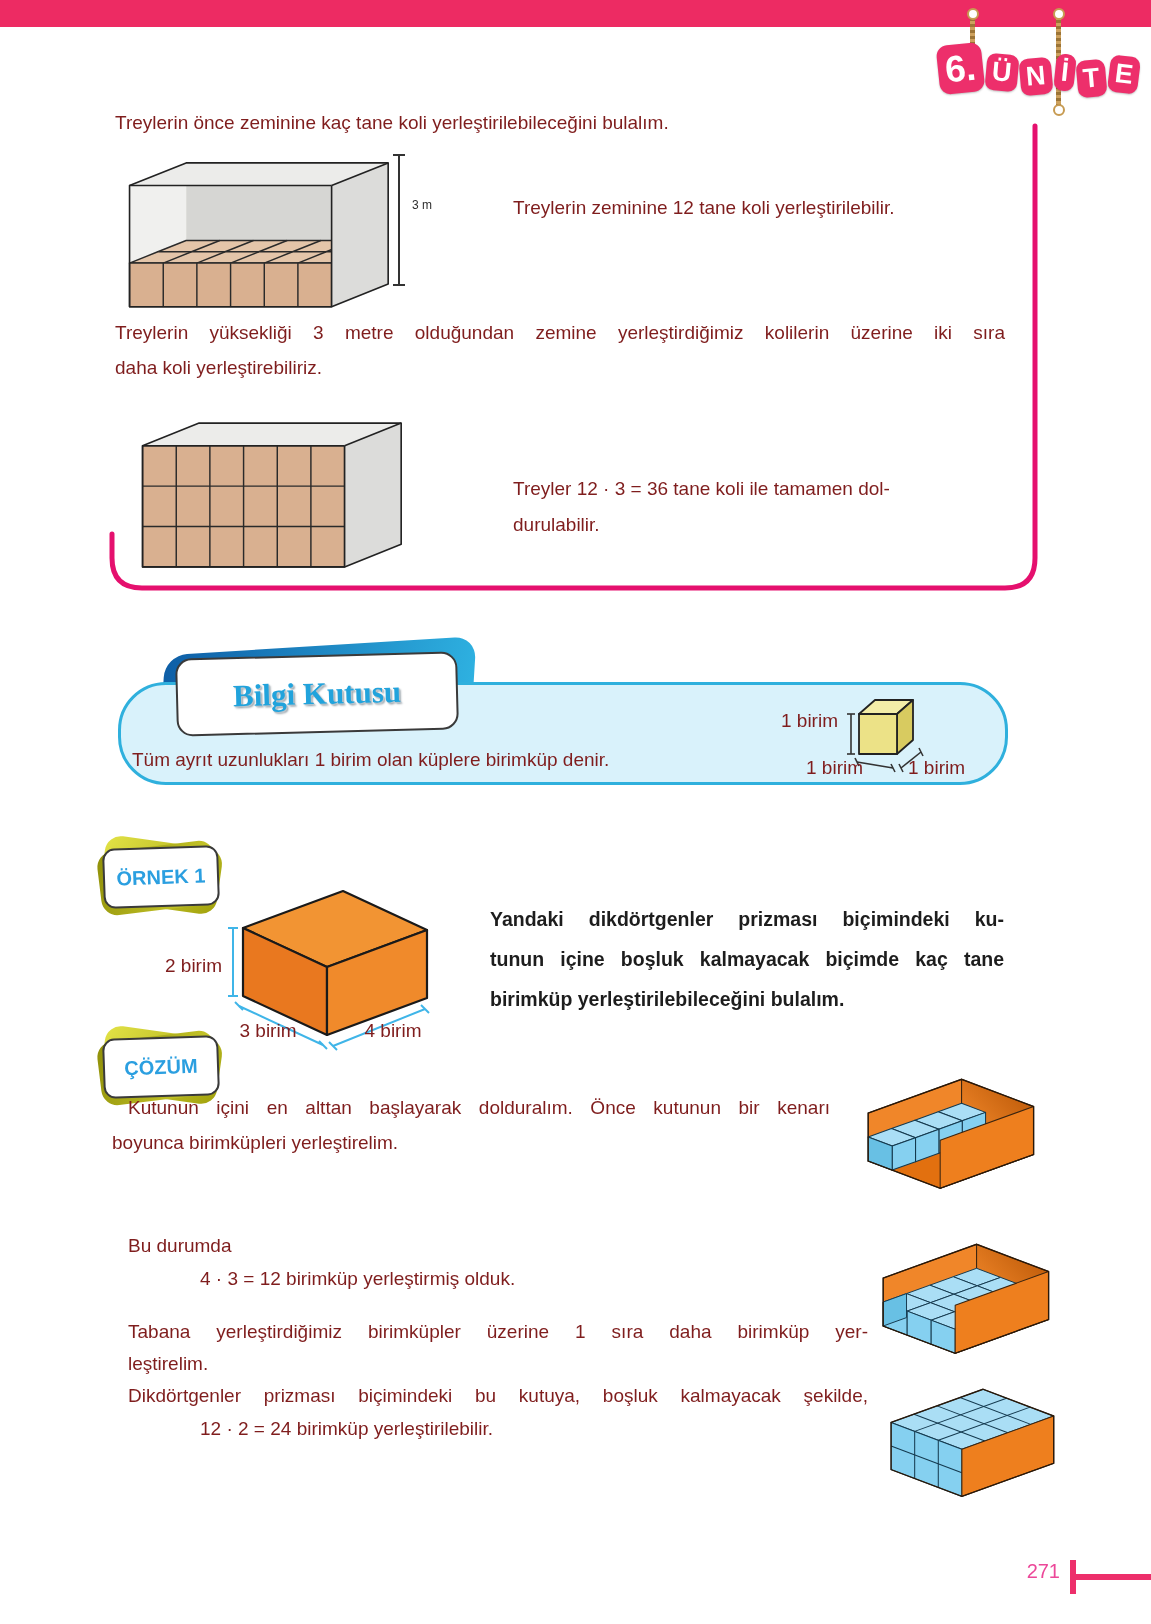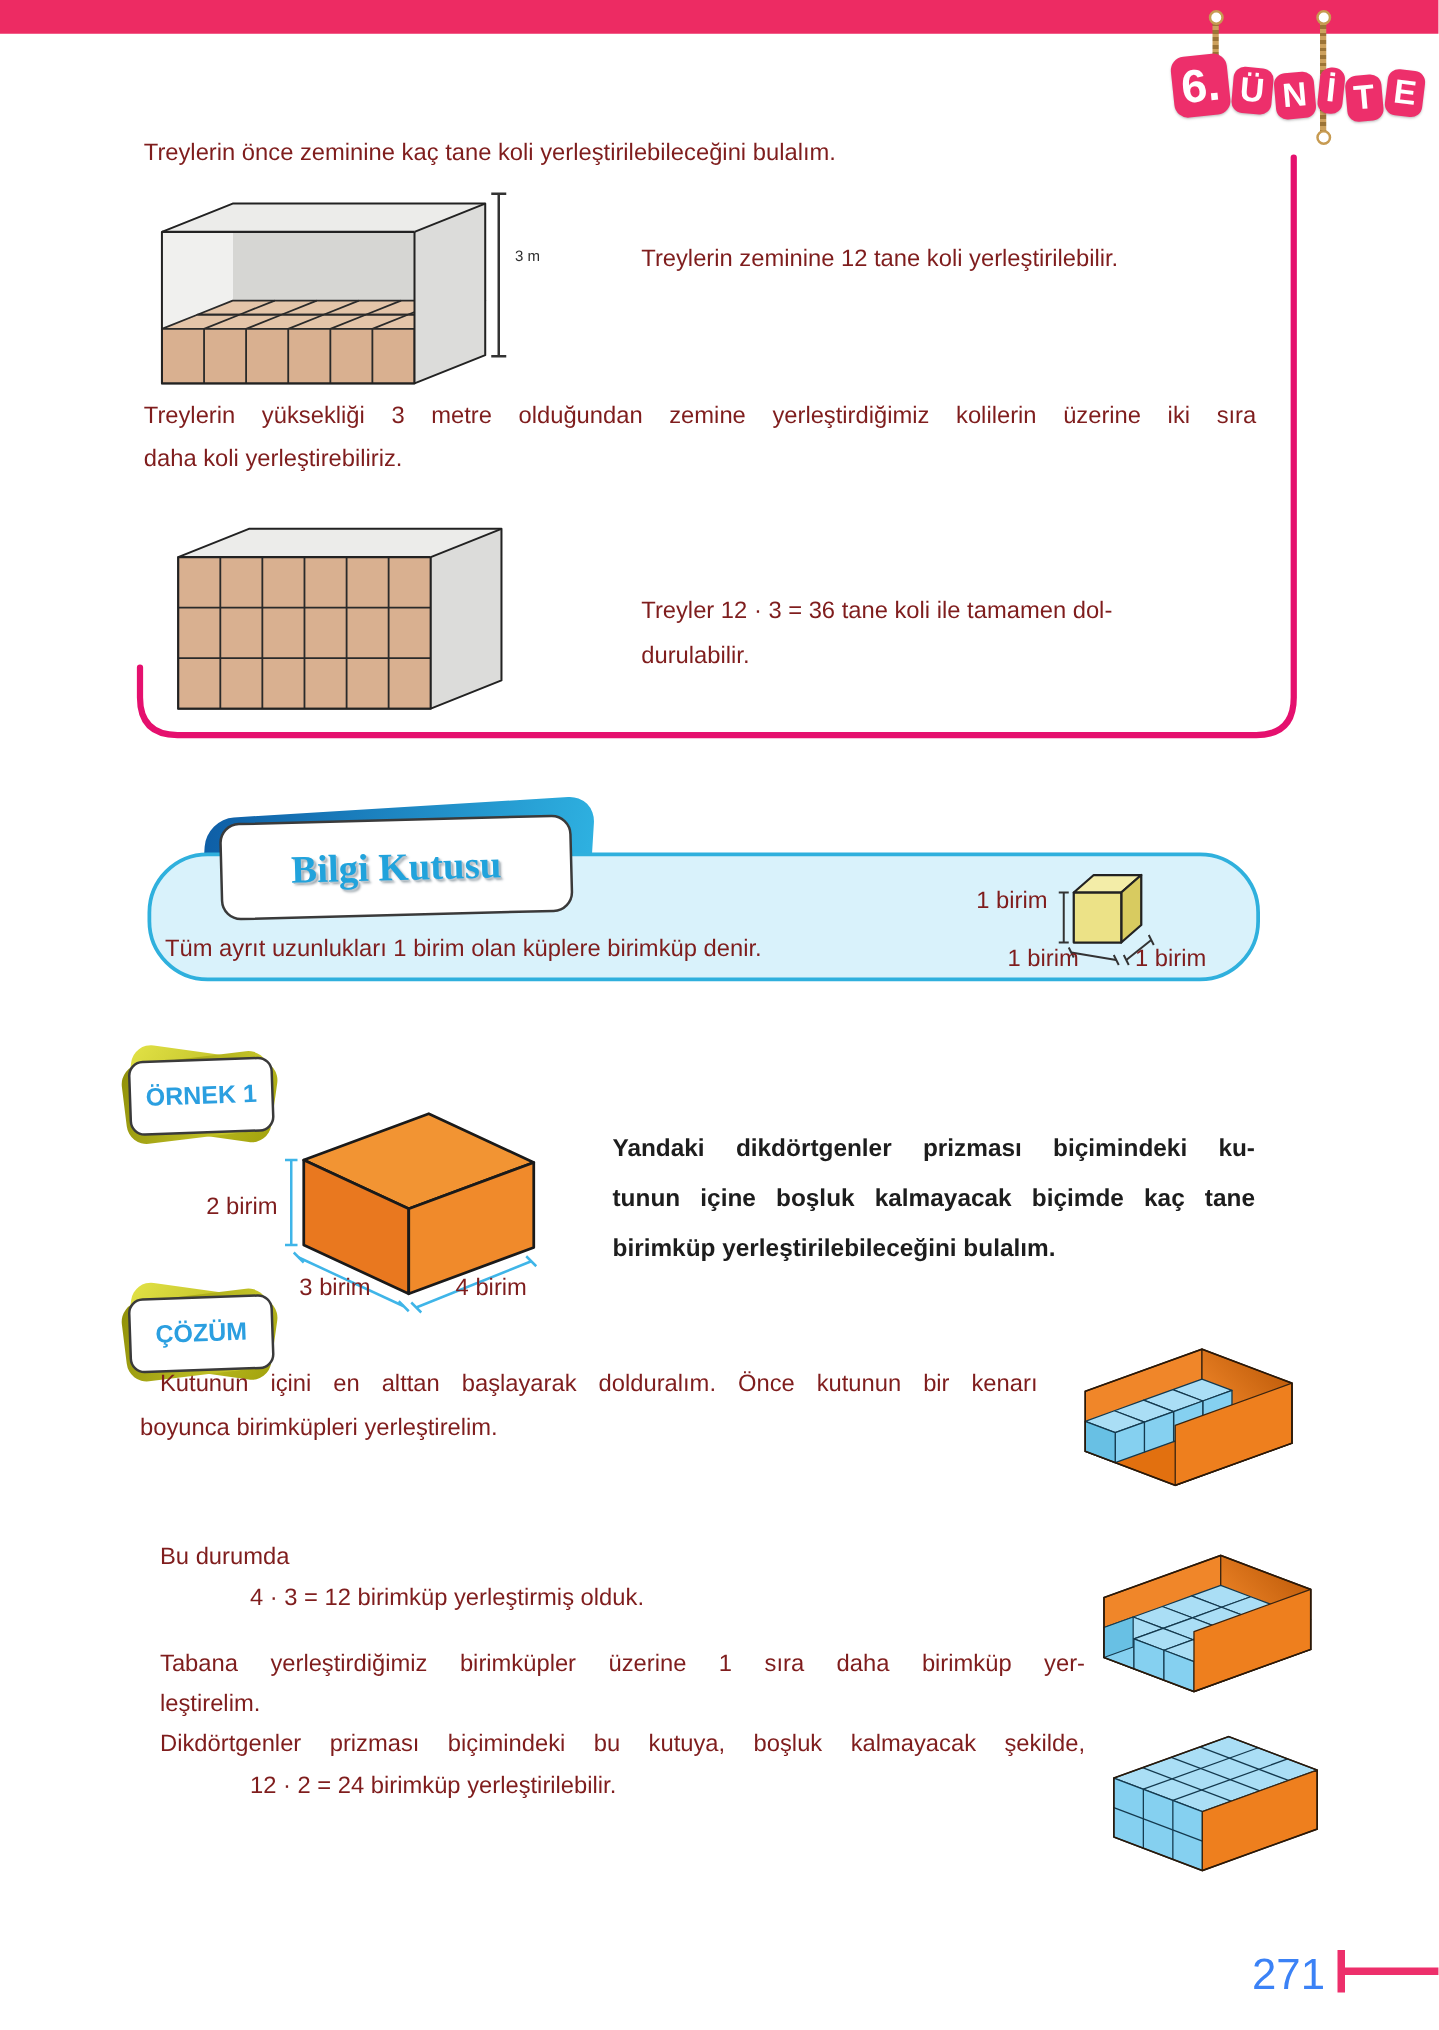--- a/index.html
+++ b/index.html
@@ -28,21 +28,21 @@
   .ribbon-title{font-family:"Liberation Serif",serif;font-weight:bold;font-size:31px;
       color:#21a3dc;text-shadow:1px 1px 0 #b9c4cc,2px 2px 2px #9aa4ab;}
   .badge-back-a{width:118px;height:66px;background:linear-gradient(120deg,#e2e246,#a2a20c);
       border-radius:16px;transform:rotate(8deg);}
   .badge-back-b{width:118px;height:64px;background:linear-gradient(300deg,#d6d633,#8f8f08);
       border-radius:16px;transform:rotate(-7deg);}
   .badge-label{background:#fff;border:2px solid #3a3a3a;border-radius:12px;
       display:flex;align-items:center;justify-content:center;
       font-weight:bold;font-size:20px;color:#2b9fe0;transform:rotate(-2deg);}
   .bold-q{font-weight:bold;font-size:19.5px;color:#1d1d1d;}
-  .pagenum{font-size:35px;color:#3b82f6;}
+  .pagenum{font-size:20px;color:#ec4899;}
   .pink{background:#ed2f6b;}
 </style>
 </head>
 <body>
 
 <div id="page">
 
   <div class="abs topbar"></div>
 
   <svg class="abs" style="left:100px;top:118px;" width="950" height="480">

